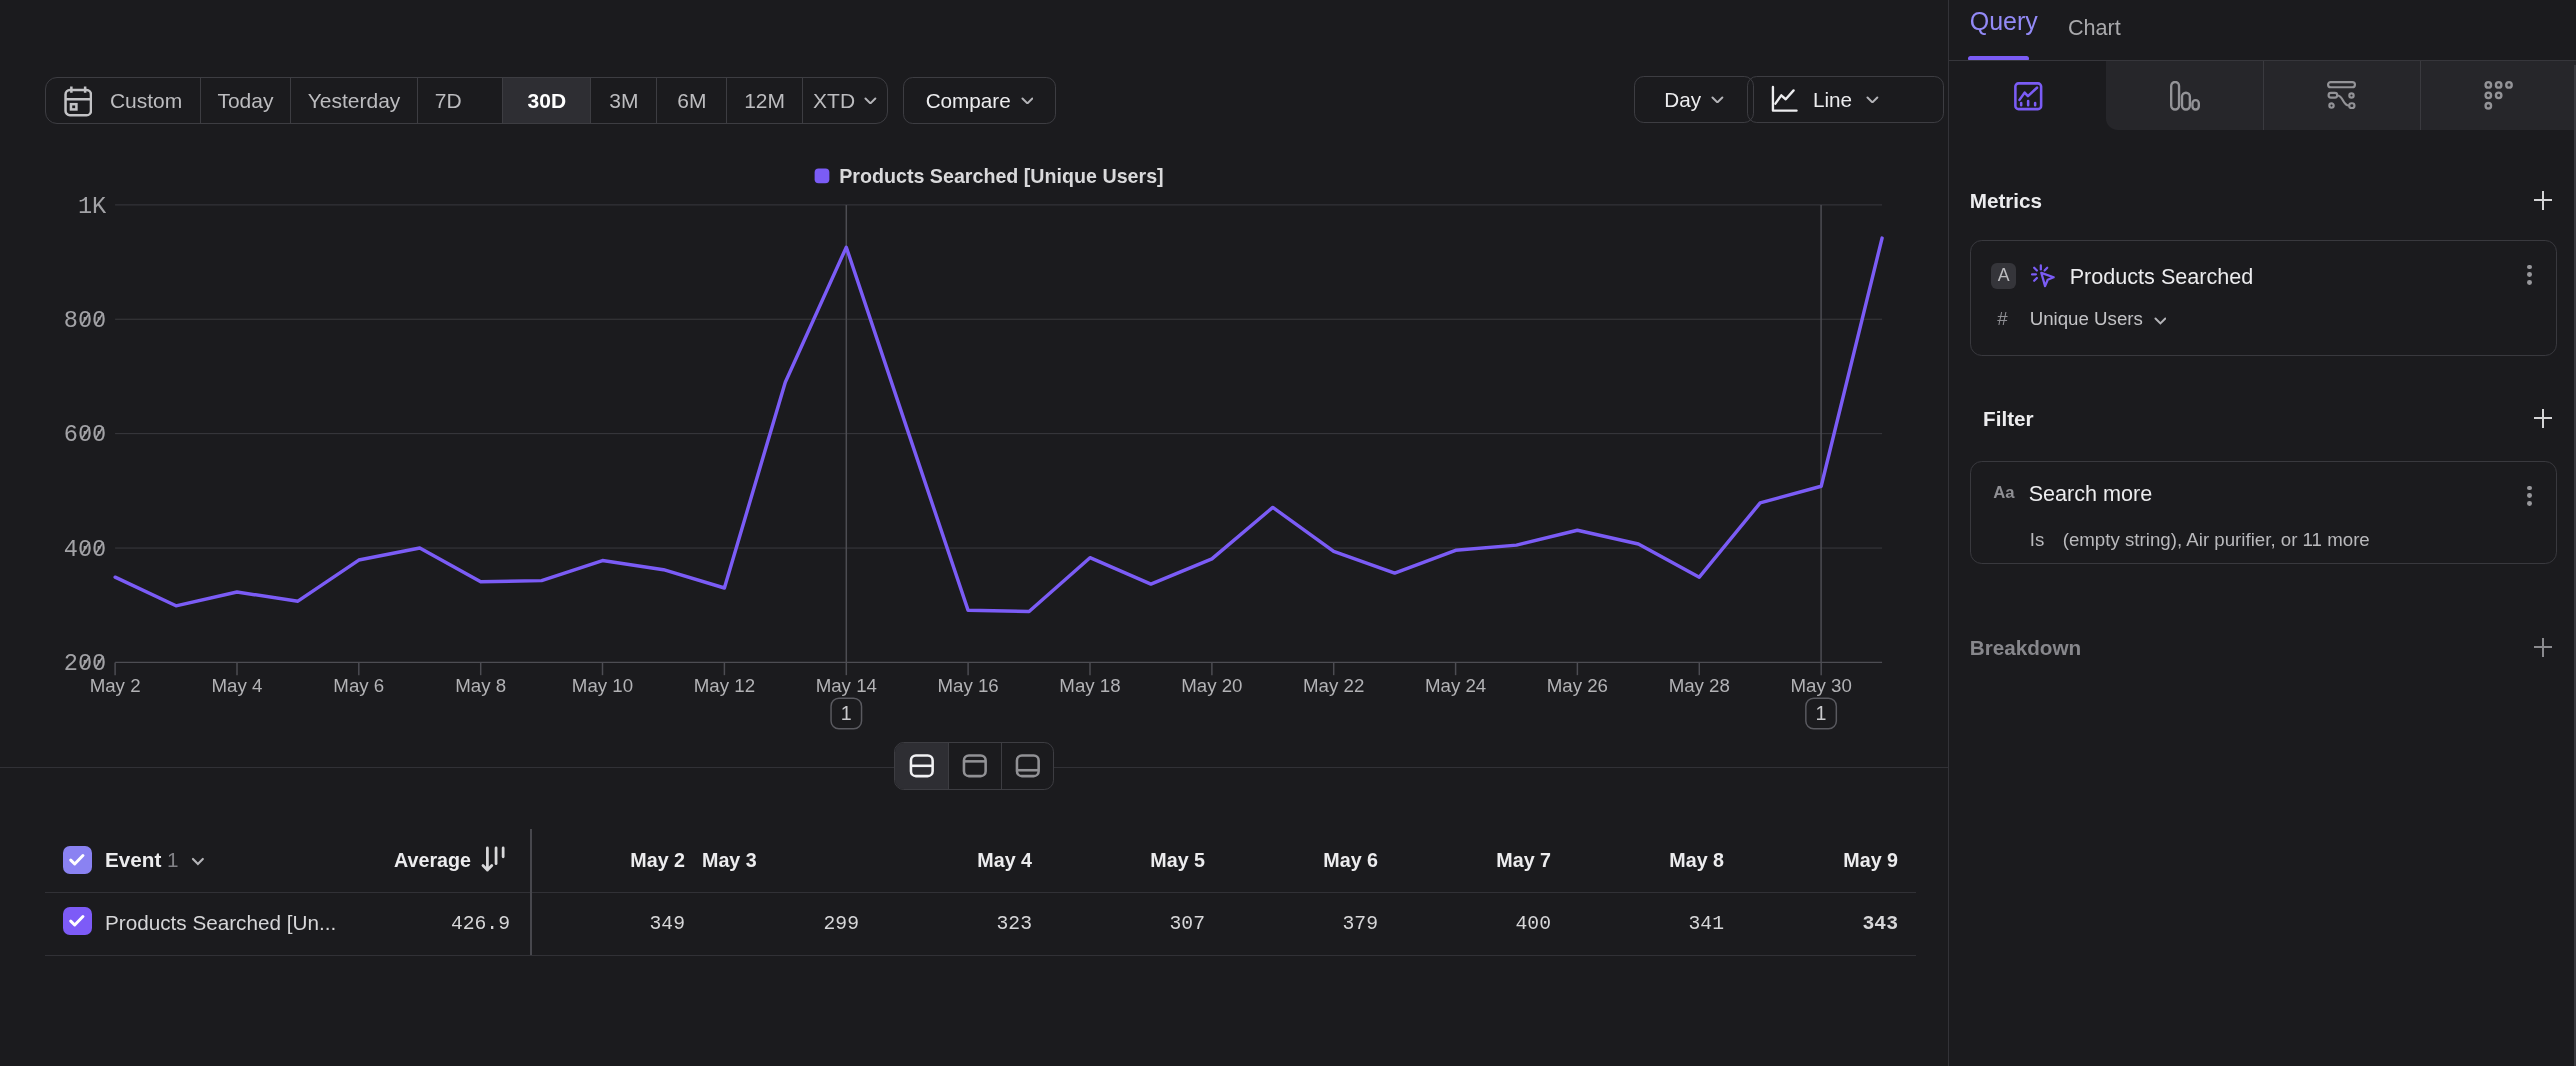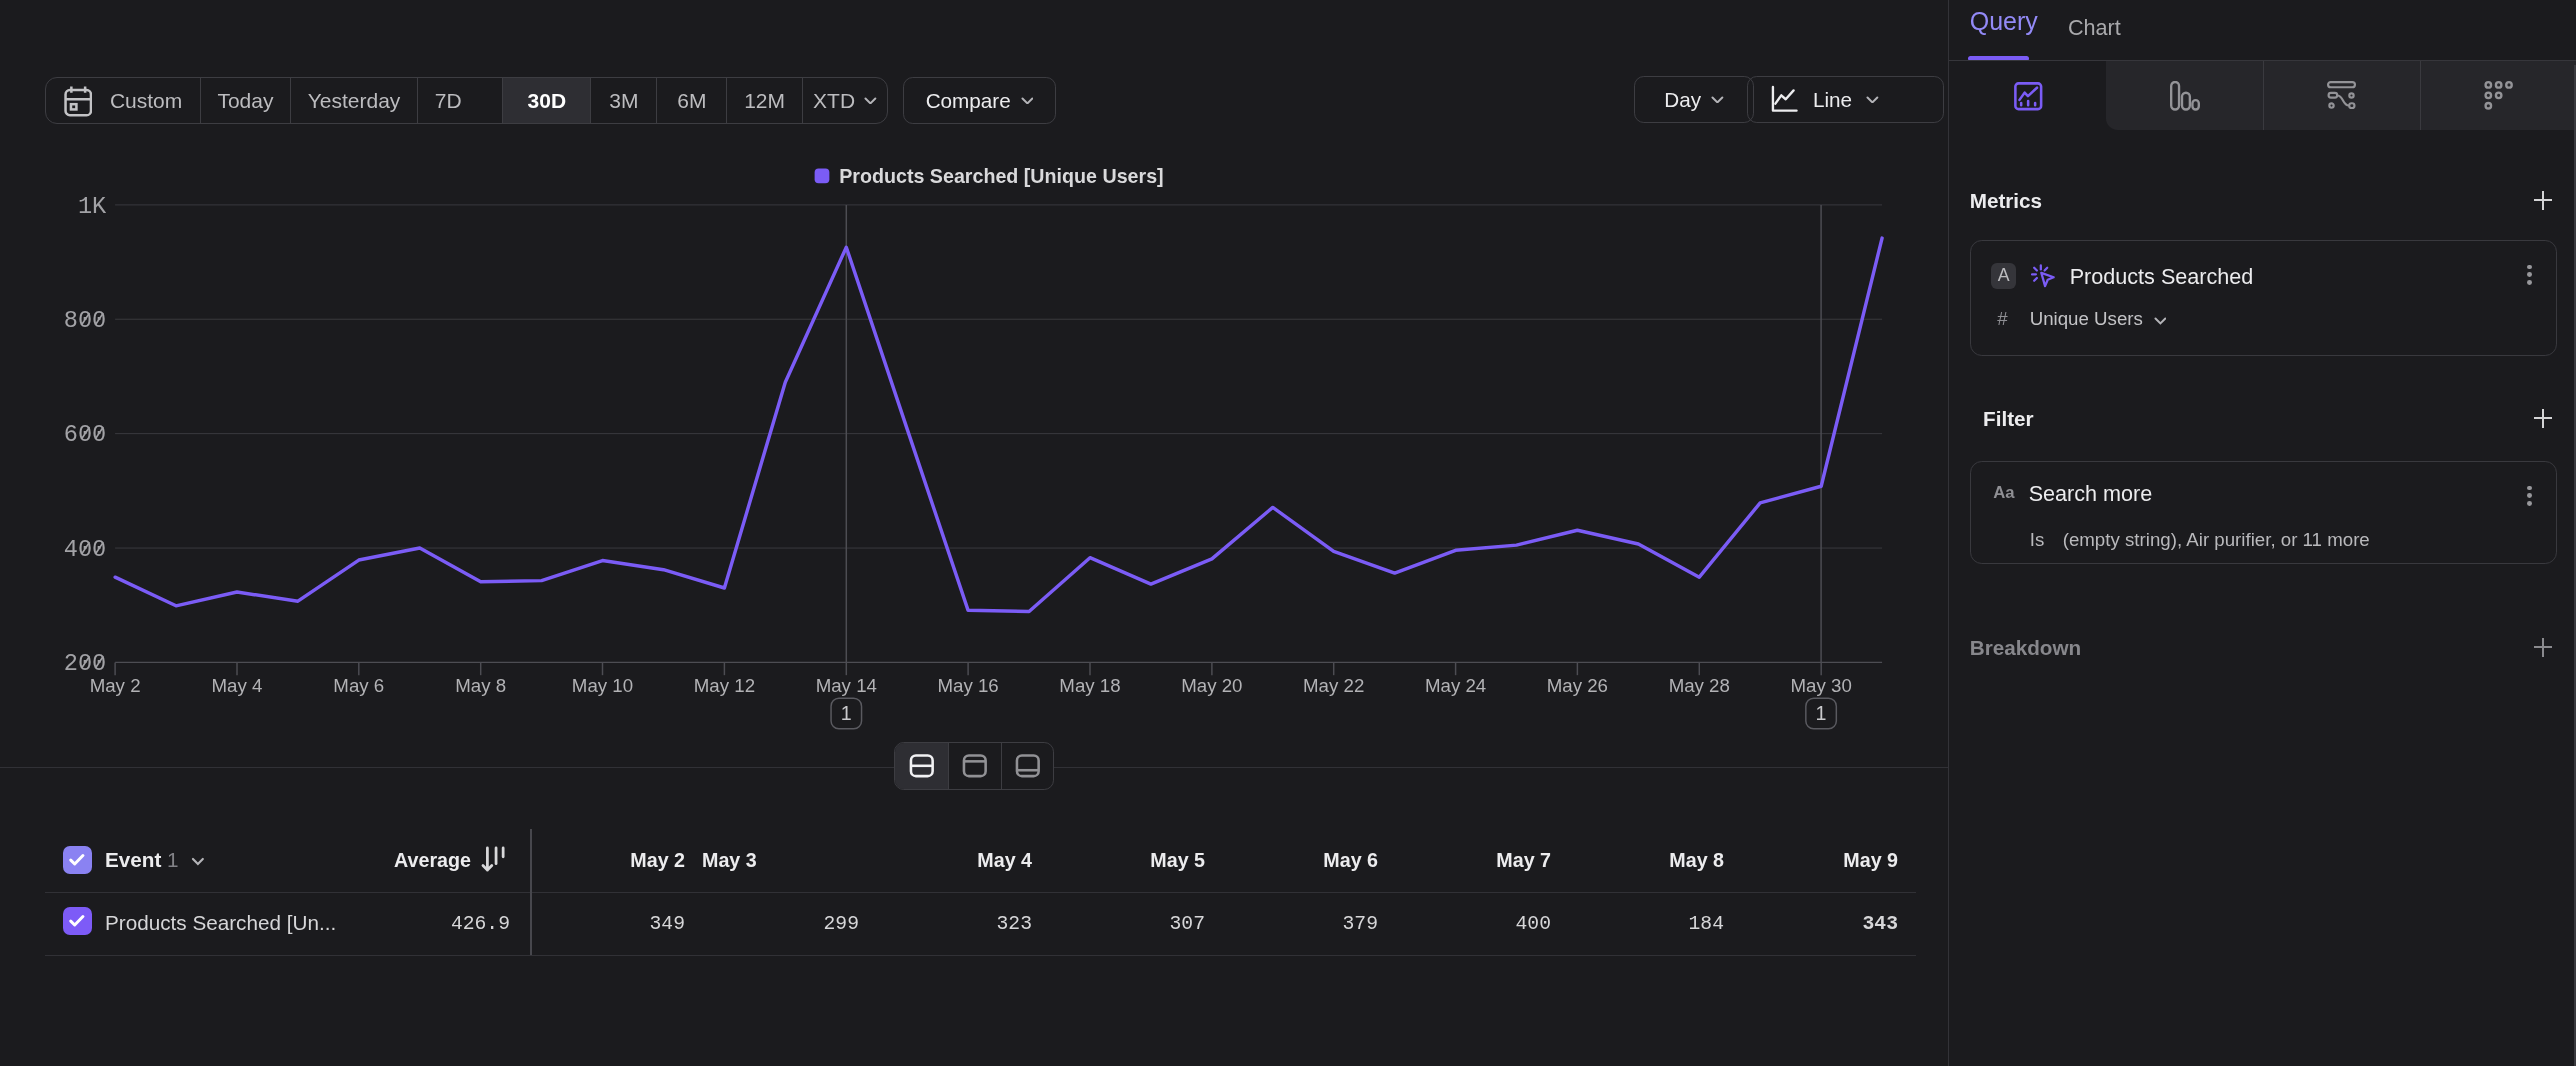--- a/index.html
+++ b/index.html
@@ -232,21 +232,21 @@
       <div class="abs num" style="left:702px; top:913px; width:157px; text-align:right;">299</div>
       <div class="abs th" style="left:875px; top:849px; width:157px; text-align:right;">May 4</div>
       <div class="abs num" style="left:875px; top:913px; width:157px; text-align:right;">323</div>
       <div class="abs th" style="left:1048px; top:849px; width:157px; text-align:right;">May 5</div>
       <div class="abs num" style="left:1048px; top:913px; width:157px; text-align:right;">307</div>
       <div class="abs th" style="left:1221px; top:849px; width:157px; text-align:right;">May 6</div>
       <div class="abs num" style="left:1221px; top:913px; width:157px; text-align:right;">379</div>
       <div class="abs th" style="left:1394px; top:849px; width:157px; text-align:right;">May 7</div>
       <div class="abs num" style="left:1394px; top:913px; width:157px; text-align:right;">400</div>
       <div class="abs th" style="left:1567px; top:849px; width:157px; text-align:right;">May 8</div>
-      <div class="abs num" style="left:1567px; top:913px; width:157px; text-align:right;">184</div>
+      <div class="abs num" style="left:1567px; top:913px; width:157px; text-align:right;">341</div>
       <div class="abs th" style="left:1741px; top:849px; width:157px; text-align:right;">May 9</div>
       <div class="abs num" style="left:1741px; top:913px; width:157px; text-align:right;font-weight:bold;">343</div>
     </div>
 
   <div id="panel" class="abs">
 
     <div class="abs" style="left:20.7px; top:7px; font-size:25px; color:#938af7;">Query</div>
     <div class="abs" style="left:119px; top:14.8px; font-size:21.6px; color:#a9a9ac;">Chart</div>
     <div class="abs" style="left:18.7px; top:56px; width:61px; height:4.9px; background:#7b5cf6; border-radius:3px;"></div>
 

